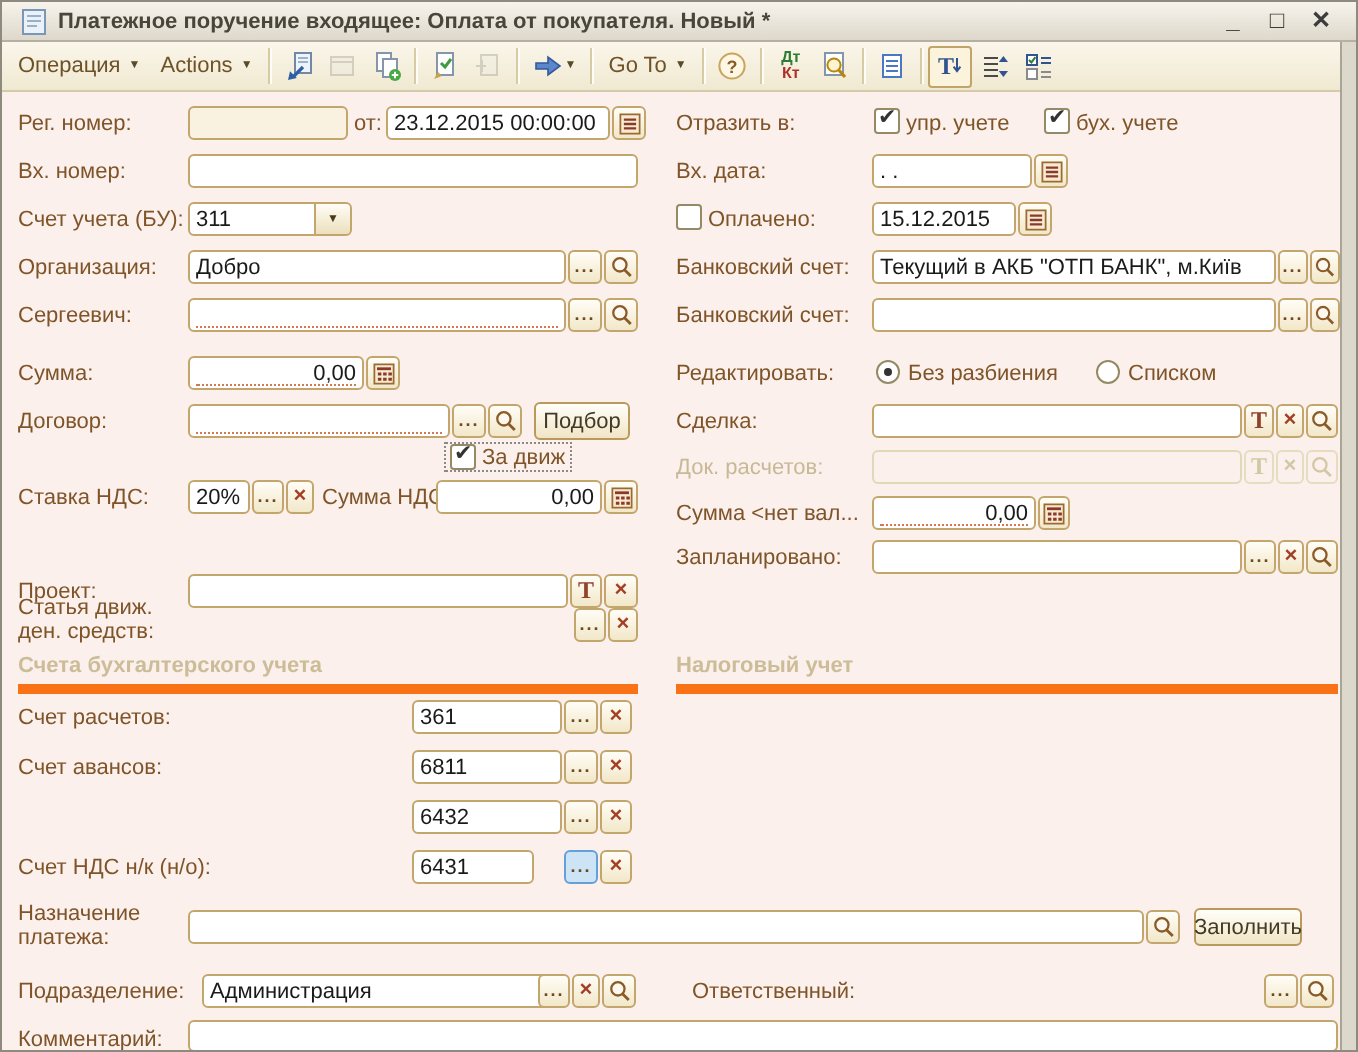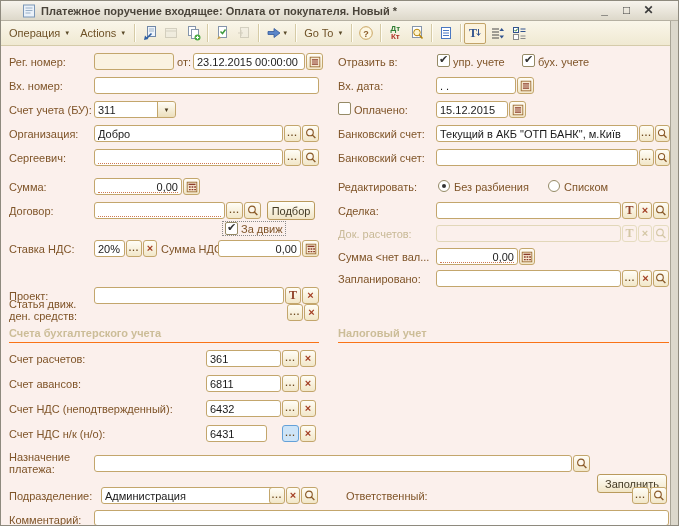--- a/index.html
+++ b/index.html
@@ -1,17 +1,17 @@
 <!DOCTYPE html>
 <html><head>
 <meta charset="utf-8">
 <style>
   html,body{margin:0;padding:0;background:#9aa0a8}
   .window{position:relative;width:679px;height:526px;box-sizing:border-box;font-family:"Liberation Sans",sans-serif;font-size:11px;background:#fbf0ec;overflow:hidden;border:1px solid #8e8a7e}
-  .titlebar{position:absolute;left:0;top:0;right:0;height:20px;background:linear-gradient(#f7f4ed,#ddd8ca);border-bottom:1px solid #b5b0a2;display:flex;align-items:center;padding:0 21px;gap:5px;box-sizing:border-box}
+  .titlebar{position:absolute;left:0;top:0;right:0;height:20px;background:linear-gradient(#f7f4ed,#ddd8ca);border-bottom:1px solid #b5b0a2;display:flex;align-items:center;padding:0 9px;gap:5px;box-sizing:border-box}
   .title{font-weight:bold;color:#4a443a;flex:1;white-space:nowrap;overflow:hidden}
   .wctrl{width:17px;text-align:center;color:#3c3c3c;font-weight:bold;font-size:12px;line-height:17px;cursor:default}
   .toolbar{position:absolute;left:0;top:20px;right:0;height:25px;background:linear-gradient(#faf6ea,#f0e9d2);border-bottom:1px solid #d5cbaa;display:flex;align-items:center;padding:0 3px;box-sizing:border-box}
   .tbbtn{display:flex;align-items:center;gap:4px;padding:2px 5px;color:#6e5126;background:transparent;border:0;font:11px "Liberation Sans",sans-serif;cursor:default}
   .dda{font-size:6px;color:#5a4a28}
   .tsep{width:1px;height:18px;background:#d6cba6;margin:0 3px;box-shadow:1px 0 0 #fffdf5}
   .tibtn{width:22px;height:21px;display:flex;align-items:center;justify-content:center;background:transparent;border:1px solid transparent;padding:0;cursor:default}
   .tibtn.dim{opacity:.5}
   .tibtn.on{background:#fcf3dd;border:1px solid #c2a368;border-radius:2px}
   .dtkt{display:flex;flex-direction:column;line-height:8px;font-size:8px;font-weight:bold}
@@ -31,21 +31,21 @@
   .gl-x{font-size:11px;font-weight:bold;color:#a33f24;line-height:11px}
   .gl-t{font-family:"Liberation Serif",serif;font-size:12px;font-weight:bold;color:#90422a;line-height:11px}
   .ib.dis .gl-x,.ib.dis .gl-t,.ib.dis .gl-dots{color:#d4c7a5}
   .ddin{position:absolute;right:-1px;top:-1px;bottom:-1px;width:17px;border:1px solid #c3a66c;border-radius:0 3px 3px 0;background:linear-gradient(#fffdf6,#ecdfbc);display:flex;align-items:center;justify-content:center;font-size:6px;color:#4a3a1c}
   .cb{width:13px;height:13px;box-sizing:border-box;background:#fff;border:1px solid #958a66;border-radius:2px;position:relative;display:inline-block;flex:0 0 13px}
   .cb.abs{position:absolute}
   .cb.checked::after{content:"✔";position:absolute;left:1px;top:-2px;font-size:11px;color:#333;line-height:13px}
   .rb{position:absolute;width:12px;height:12px;box-sizing:border-box;background:#fff;border:1px solid #958a66;border-radius:50%}
   .rb.sel::after{content:"";position:absolute;left:3px;top:3px;width:4px;height:4px;border-radius:50%;background:#333}
   .ckgrp{position:absolute;display:flex;align-items:center;gap:3px;outline:1px dotted #8a8a8a;padding:0 2px;color:#7f5428}
-  .sect{position:absolute;height:15px;color:#ccbd98;font-weight:bold;border-bottom:1px solid #f97316;white-space:nowrap;overflow:hidden}
+  .sect{position:absolute;height:15px;color:#ccbd98;font-weight:bold;border-bottom:5px solid #f97316;white-space:nowrap;overflow:hidden}
   .pbtn{position:absolute;height:19px;box-sizing:border-box;border:1px solid #b99a5c;border-radius:3px;background:linear-gradient(#fffef9,#f1e5c6);color:#433a24;font:11px "Liberation Sans",sans-serif;display:flex;align-items:center;justify-content:center;padding:0 6px;cursor:default}
   .edge{position:absolute;right:0;top:20px;bottom:0;width:7px;background:#dcd8cc;border-left:1px solid #a8a496}
   svg{display:block}
 </style>
 </head>
 <body>
 
 <div class="window">
 
   <div class="titlebar">
@@ -312,21 +312,20 @@
 
     <span class="lbl" style="left:8px;top:332px">Счет авансов:</span>
     <div class="fld" style="left:205px;top:329px;width:75px">6811</div>
     <button class="ib" style="left:281px;top:329px;width:17px">
         <span class="gl-dots">...</span>
       </button>
     <button class="ib" style="left:299px;top:329px;width:16px">
         <span class="gl-x">×</span>
       </button>
 
-    <span class="lbl" style="left:8px;top:357px">Счет НДС (неподтвержденный):</span>
     <div class="fld" style="left:205px;top:354px;width:75px">6432</div>
     <button class="ib" style="left:281px;top:354px;width:17px">
         <span class="gl-dots">...</span>
       </button>
     <button class="ib" style="left:299px;top:354px;width:16px">
         <span class="gl-x">×</span>
       </button>
 
     <span class="lbl" style="left:8px;top:382px">Счет НДС н/к (н/о):</span>
     <div class="fld" style="left:205px;top:379px;width:61px">6431</div>
@@ -439,21 +438,21 @@
       </button>
 
     <span class="lbl" style="left:8px;top:405px">Назначение</span>
     <span class="lbl" style="left:8px;top:417px">платежа:</span>
     <div class="fld" style="left:93px;top:409px;width:478px"></div>
     <button class="ib" style="left:572px;top:409px;width:17px">
         <svg width="14" height="14">
           <use href="#mag"></use>
         </svg>
       </button>
-    <button class="pbtn" style="left:596px;top:428px;width:70px">Заполнить</button>
+    <button class="pbtn" style="left:596px;top:408px;width:54px">Заполнить</button>
 
     <span class="lbl" style="left:8px;top:444px">Подразделение:</span>
     <div class="fld" style="left:100px;top:441px;width:174px">Администрация</div>
     <button class="ib" style="left:268px;top:441px;width:16px">
         <span class="gl-dots">...</span>
       </button>
     <button class="ib" style="left:285px;top:441px;width:14px">
         <span class="gl-x">×</span>
       </button>
     <button class="ib" style="left:300px;top:441px;width:17px">

